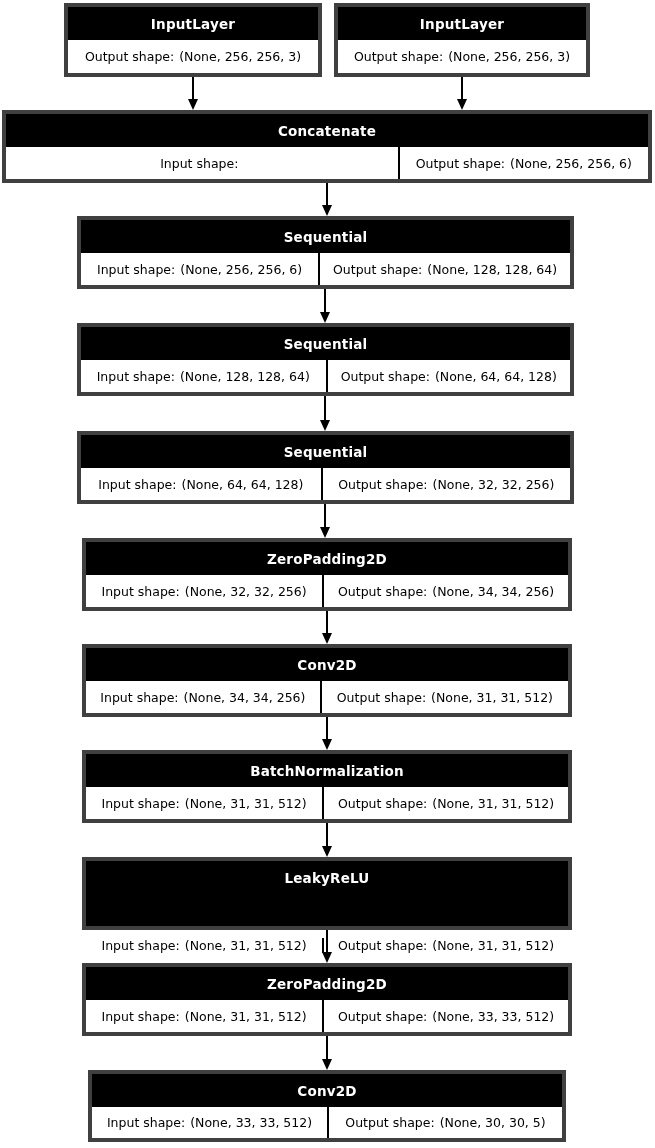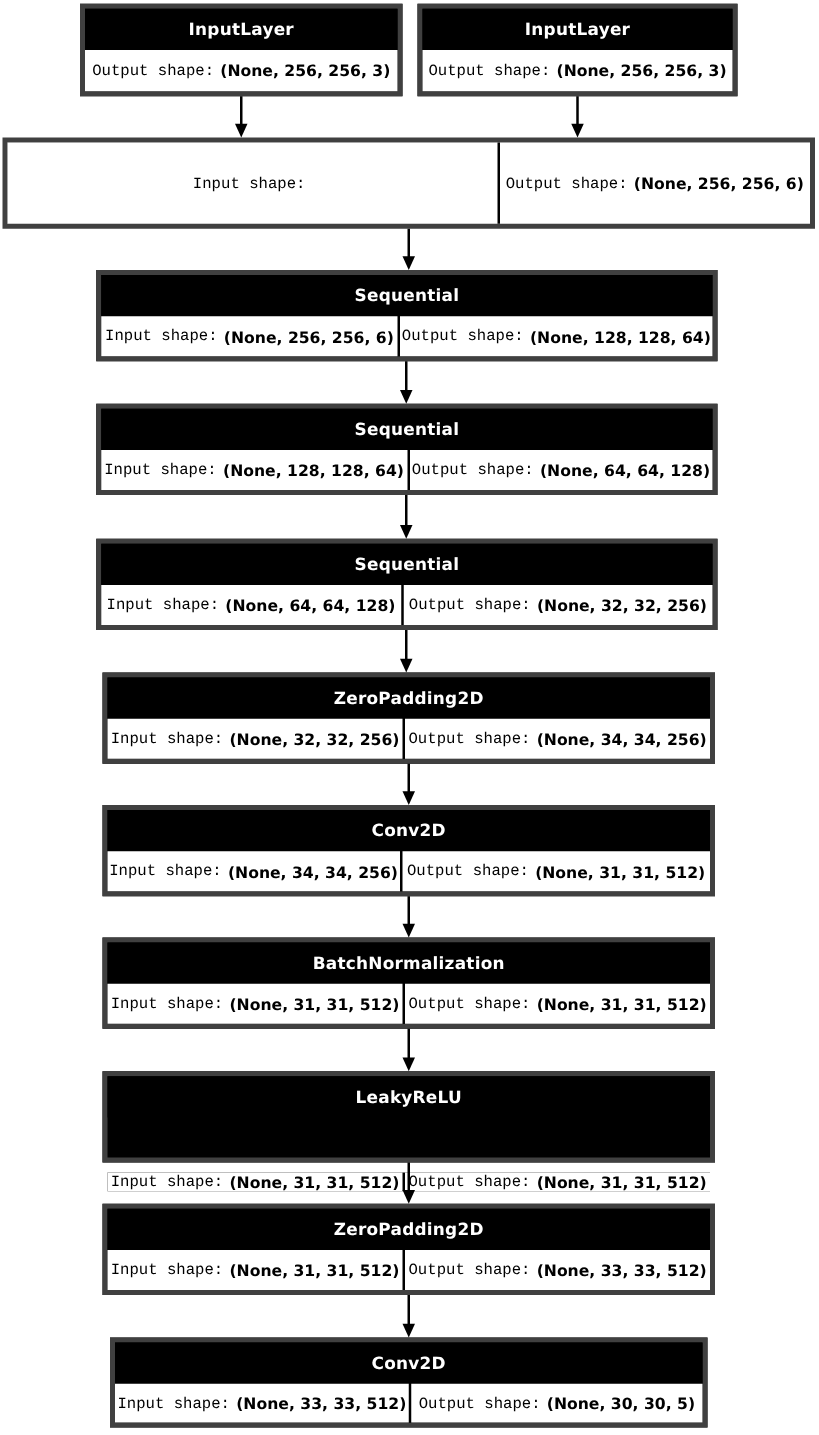--- a/index.html
+++ b/index.html
@@ -45,22 +45,22 @@
     background: #ffffff;
     color: #000000;
     font-size: 12.5px;
     display: flex;
     align-items: center;
     justify-content: center;
     white-space: nowrap;
     overflow: hidden;
     min-width: 0;
   }
-  .cell-label { margin-right: 5px; font-family: Liberation Mono, monospace; }
-  .cell-value { font-weight: bold; }
+  .cell-label { margin-right: 5px; }
+  .cell-value { font-weight: normal; }
   .edge-line {
     position: absolute;
     width: 2px;
     background: #000000;
     transform: translateX(-1px);
   }
   .edge-head {
     position: absolute;
     width: 0;
     height: 0;
@@ -89,20 +89,21 @@
     <div class="node-title">InputLayer</div>
     <div class="node-body">
       <div class="cell" style="flex:1 1 100%;">
         <span class="cell-label">Output shape:</span>
         <span class="cell-value">(None, 256, 256, 3)</span>
       </div>
     </div>
   </div>
 
   <div class="node" style="left:2px; top:110px; width:650px; height:73px;">
+    <div class="node-title">Concatenate</div>
     <div class="node-body">
       <div class="cell" style="flex:0 0 61%;">
         <span class="cell-label">Input shape:</span>
       </div>
       <div class="cell" style="flex:1 1 auto;">
         <span class="cell-label">Output shape:</span>
         <span class="cell-value">(None, 256, 256, 6)</span>
       </div>
     </div>
   </div>

